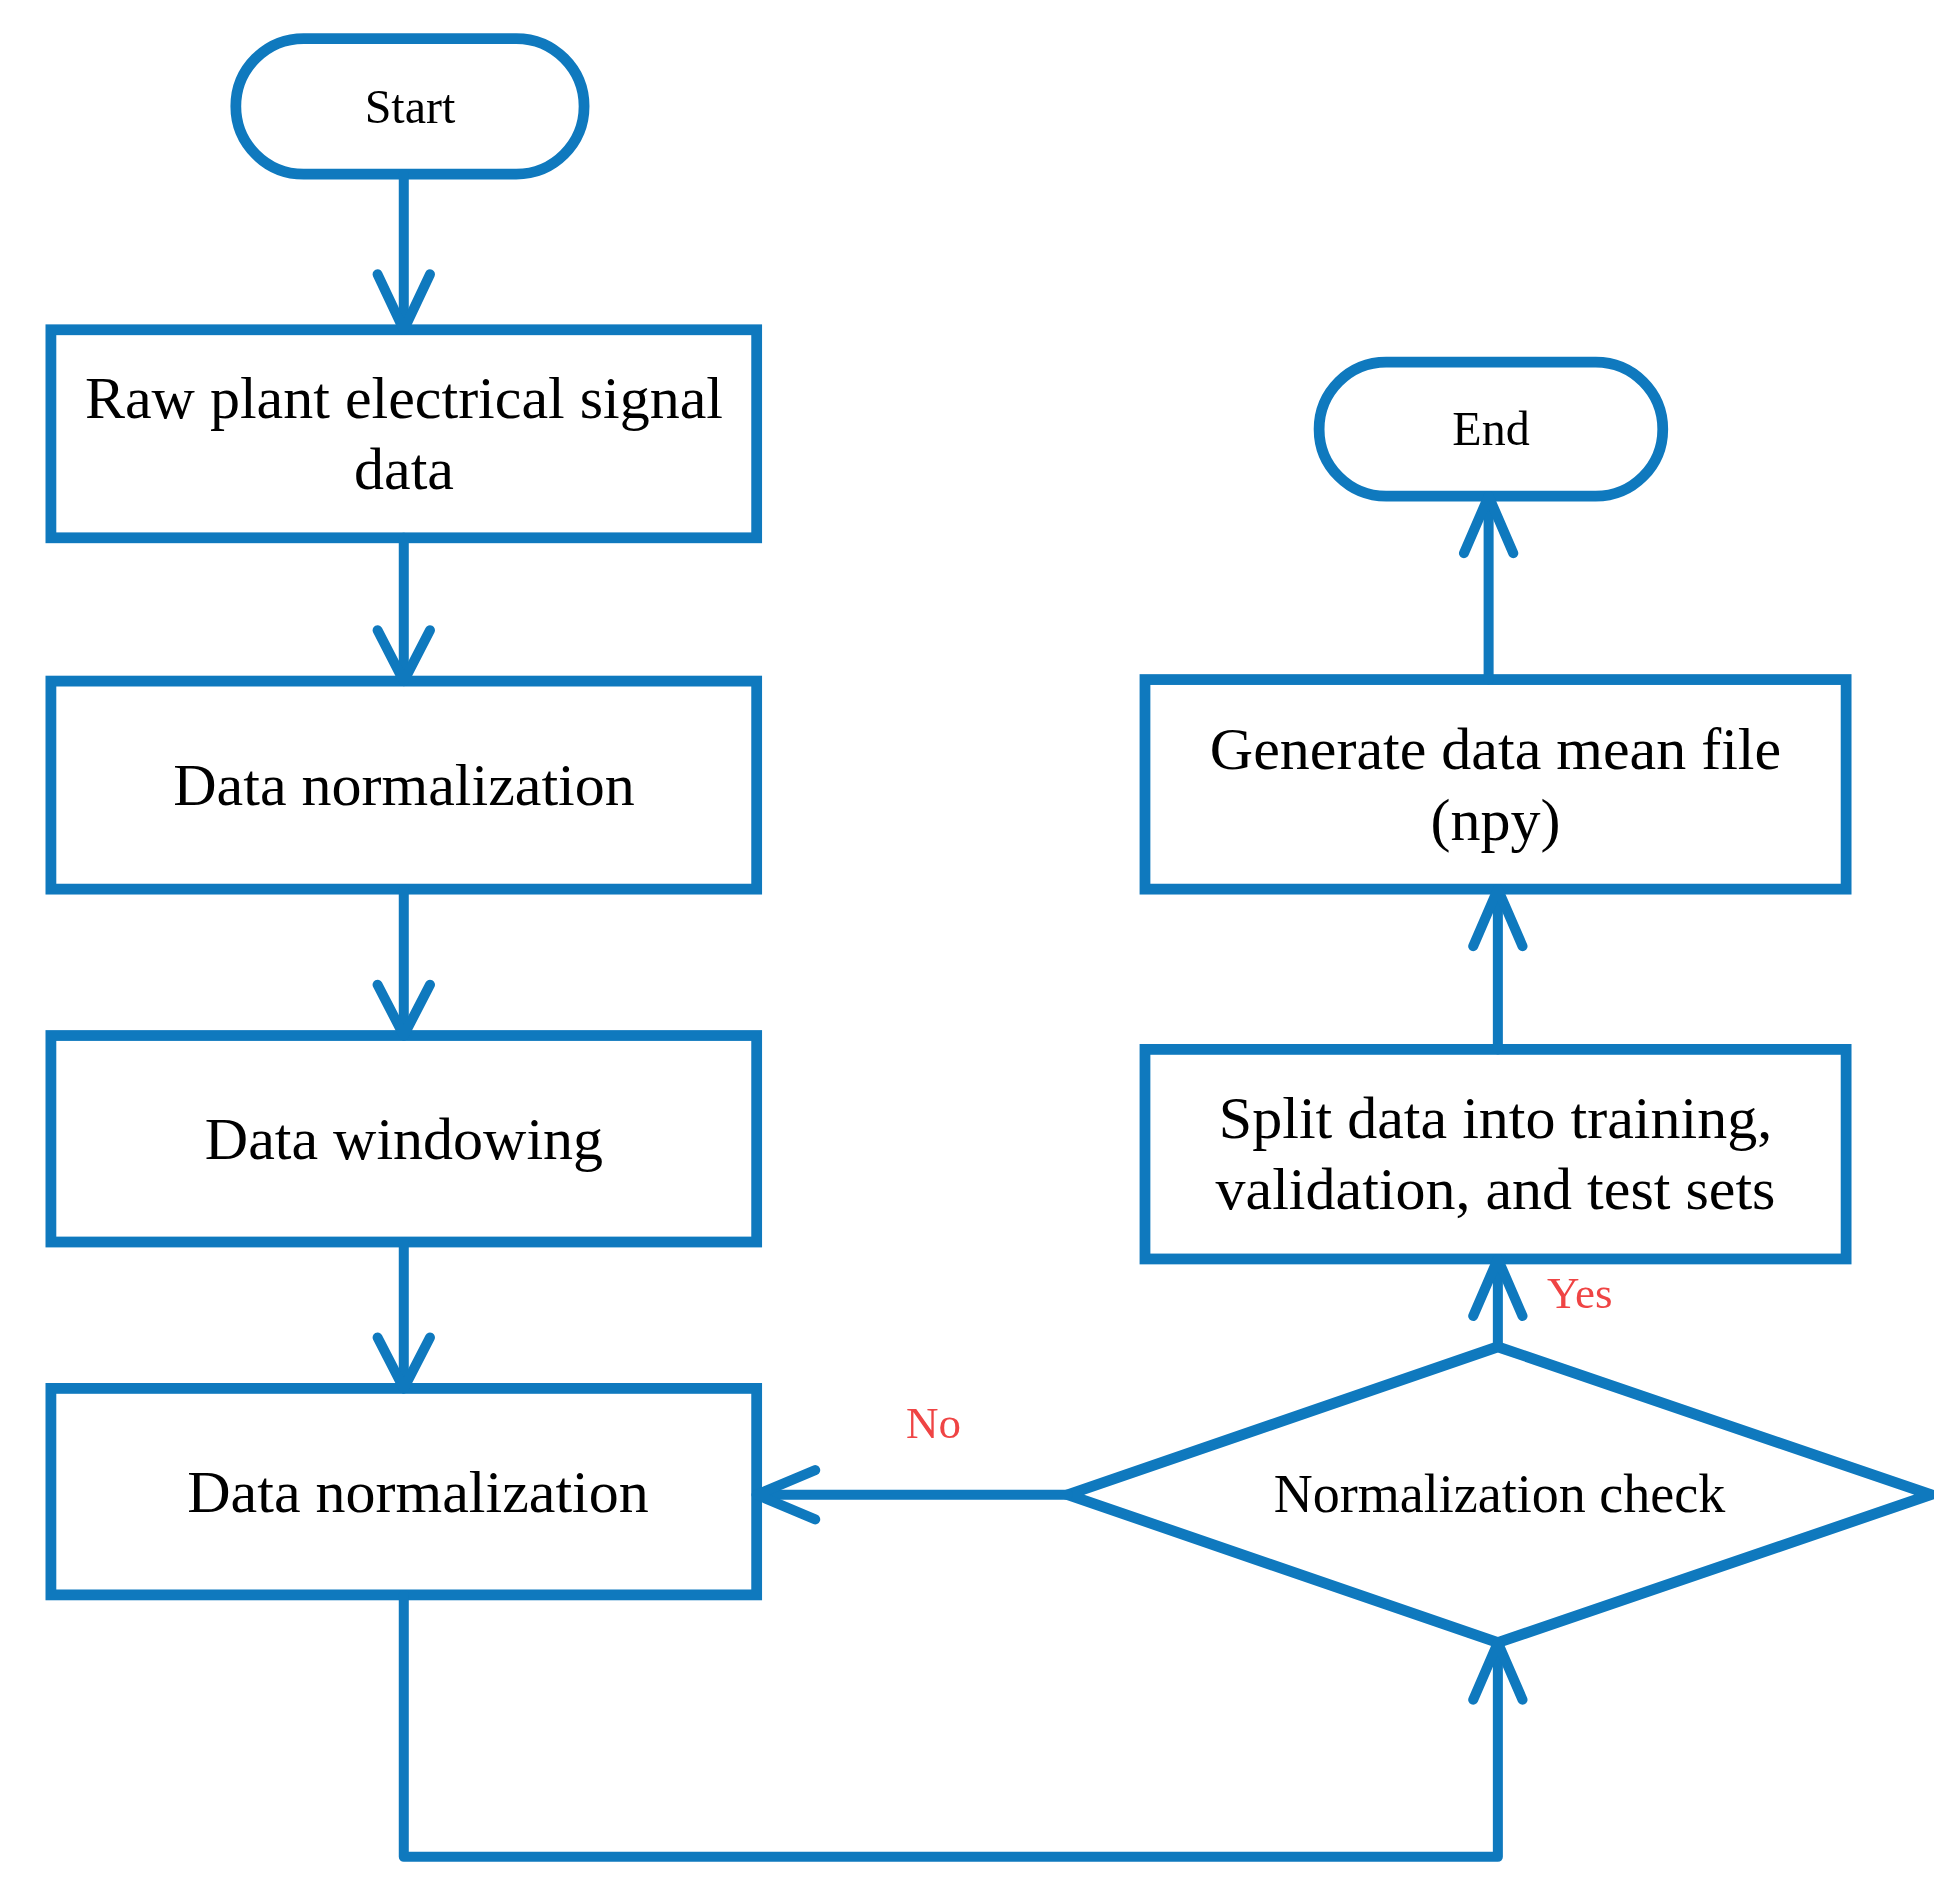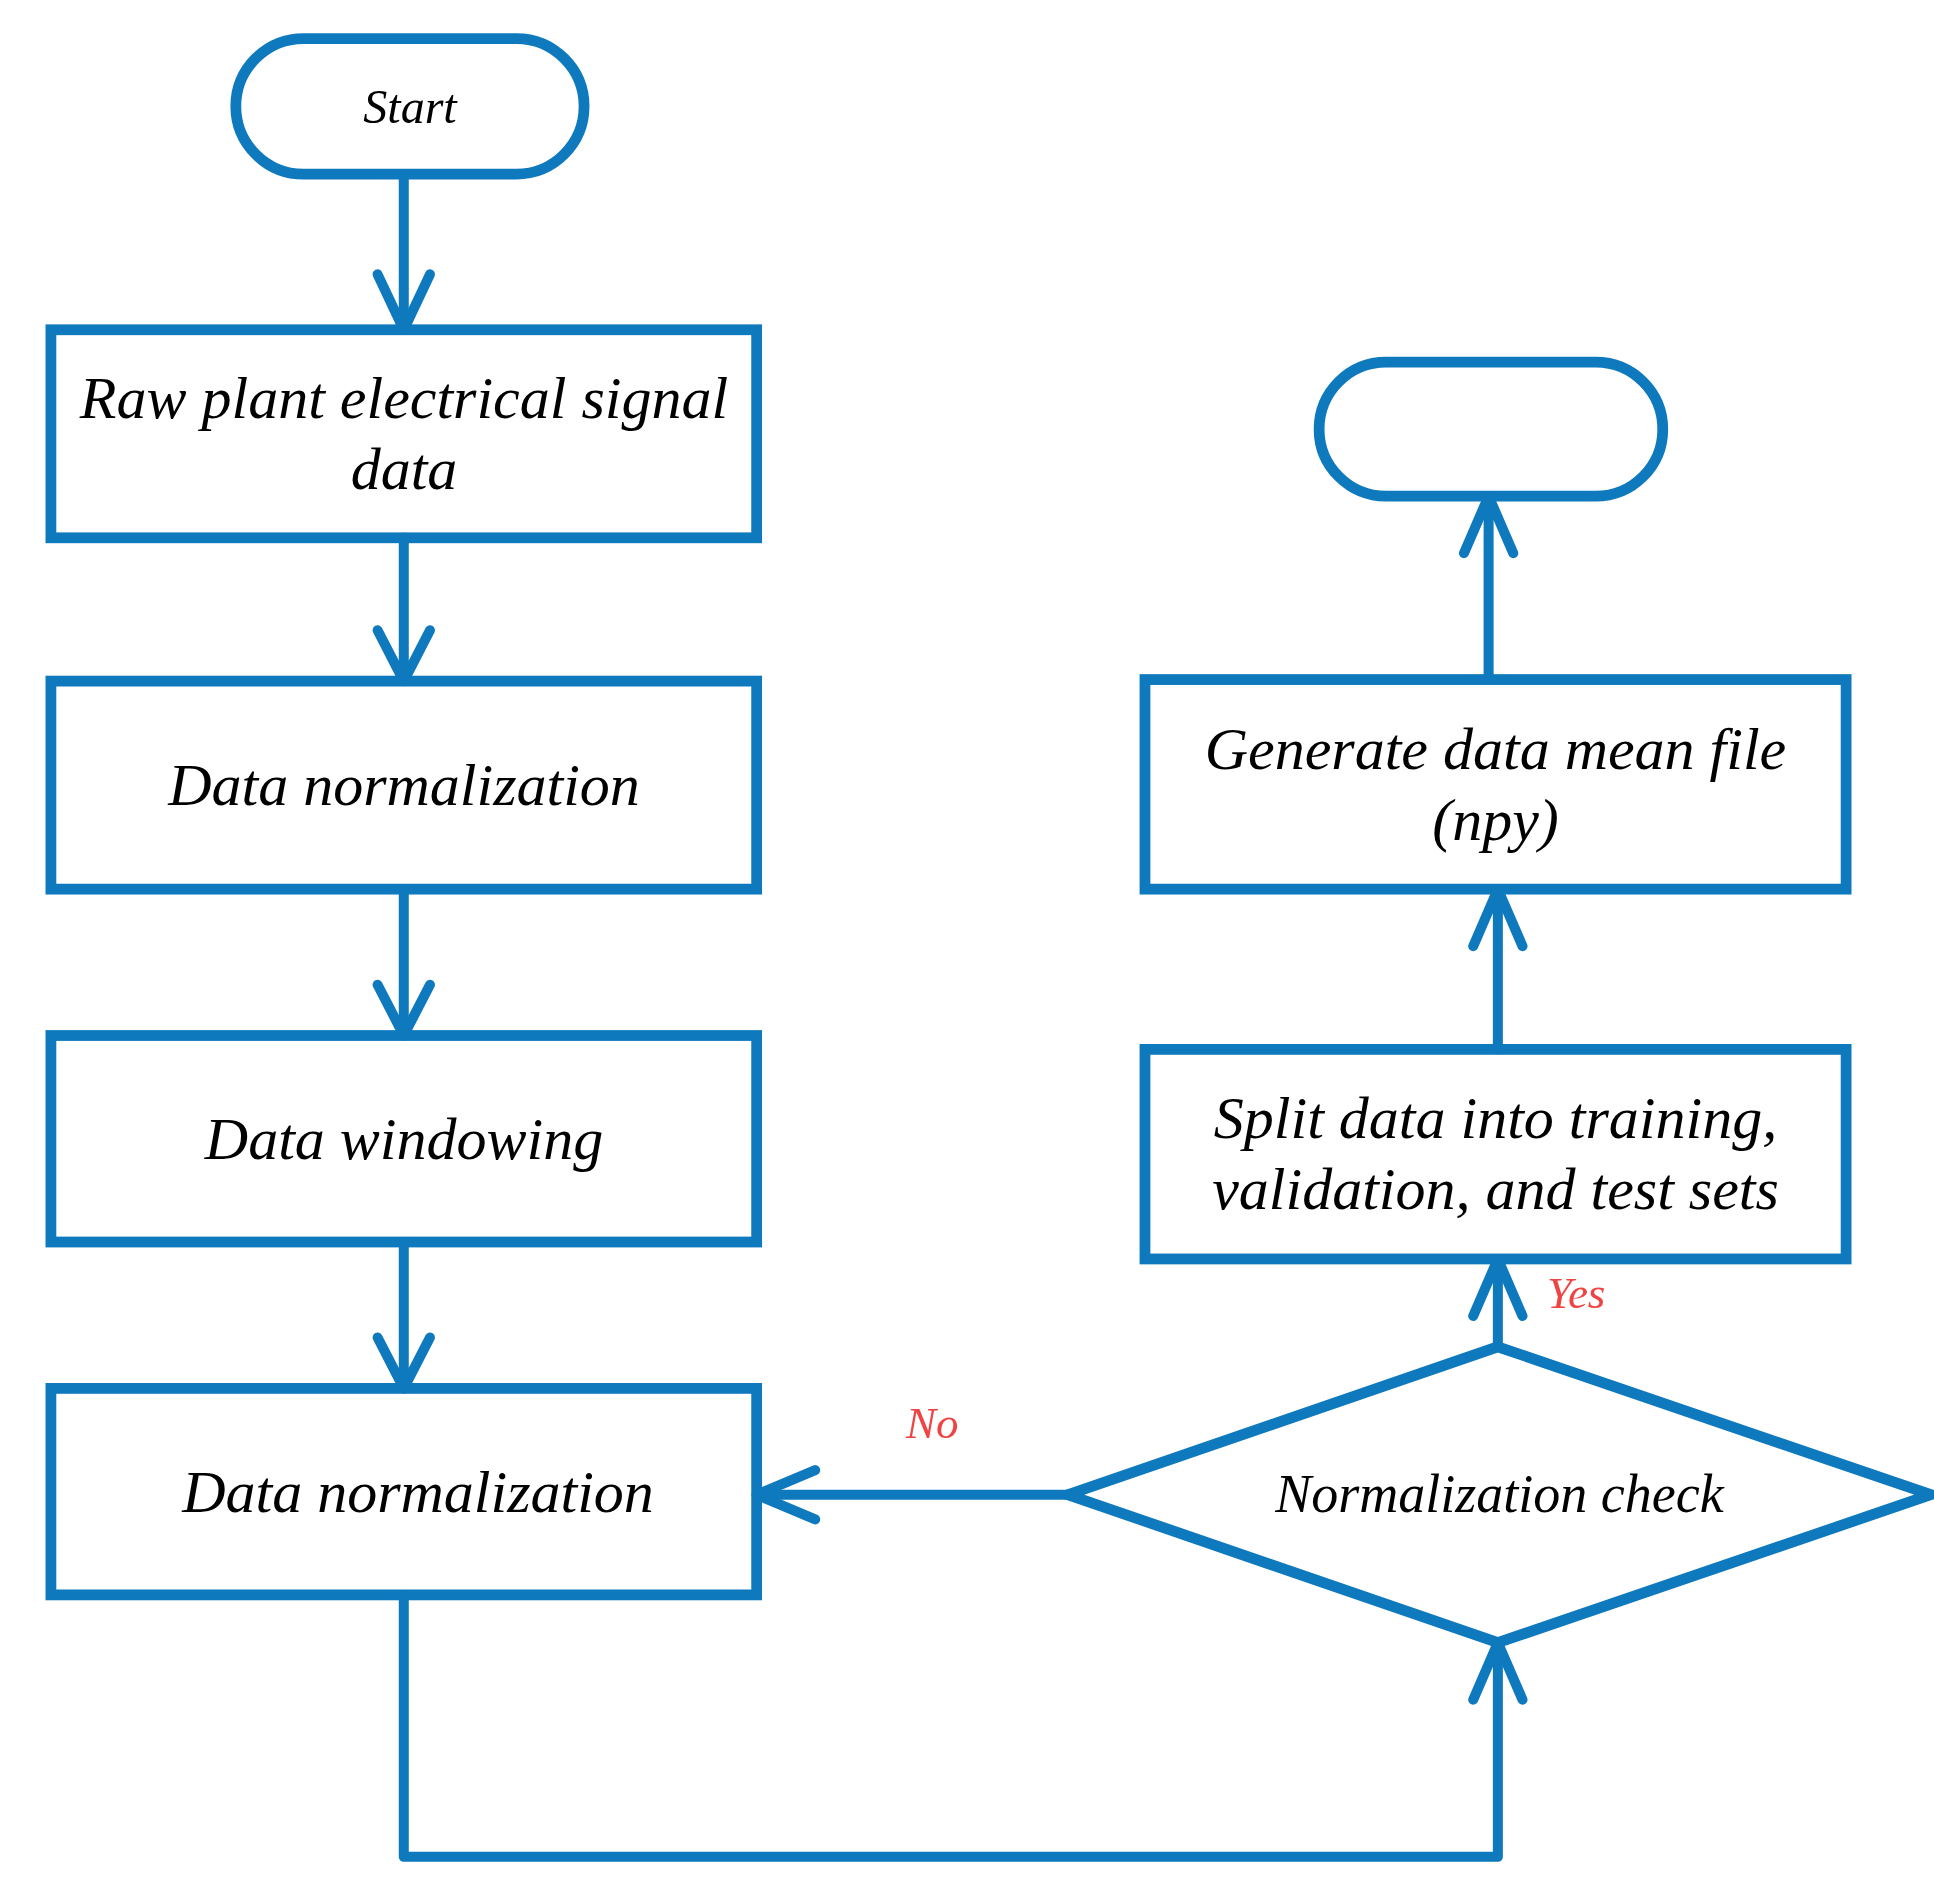--- a/index.html
+++ b/index.html
@@ -8,21 +8,20 @@
     padding: 0;
     background: #ffffff;
   }
   #canvas {
     position: relative;
     width: 1934px;
     height: 1900px;
     background: #ffffff;
     font-family: "Liberation Serif", "DejaVu Serif", serif;
     overflow: hidden;
-    font-style: italic;
   }
   #flow-svg {
     position: absolute;
     top: 0;
     left: 0;
     width: 1934px;
     height: 1900px;
   }
   .node-label {
     position: absolute;
@@ -132,19 +131,20 @@
   <div class="node-label fs-process" style="left:65px; top:1389px; width:706px; height:207px;">Data normalization</div>
 
   <div class="node-label fs-decision" style="left:1153px; top:1418px; width:693px; height:154px;">Normalization check</div>
 
   <div class="node-label fs-process" style="left:1145px; top:1049px; width:701px; height:210px;">Split data into training,
 validation, and test sets</div>
 
   <div class="node-label fs-process" style="left:1145px; top:680px; width:701px; height:210px;">Generate data mean file
 (npy)</div>
 
+  <div class="node-label fs-terminal" style="left:1319px; top:362px; width:344px; height:134px;">End</div>
 
   <div class="edge-label fs-edge" style="left:906px; top:1401px;">No</div>
 
   <div class="edge-label fs-edge" style="left:1547px; top:1271px;">Yes</div>
 
 </div>
 
 
 </body></html>

